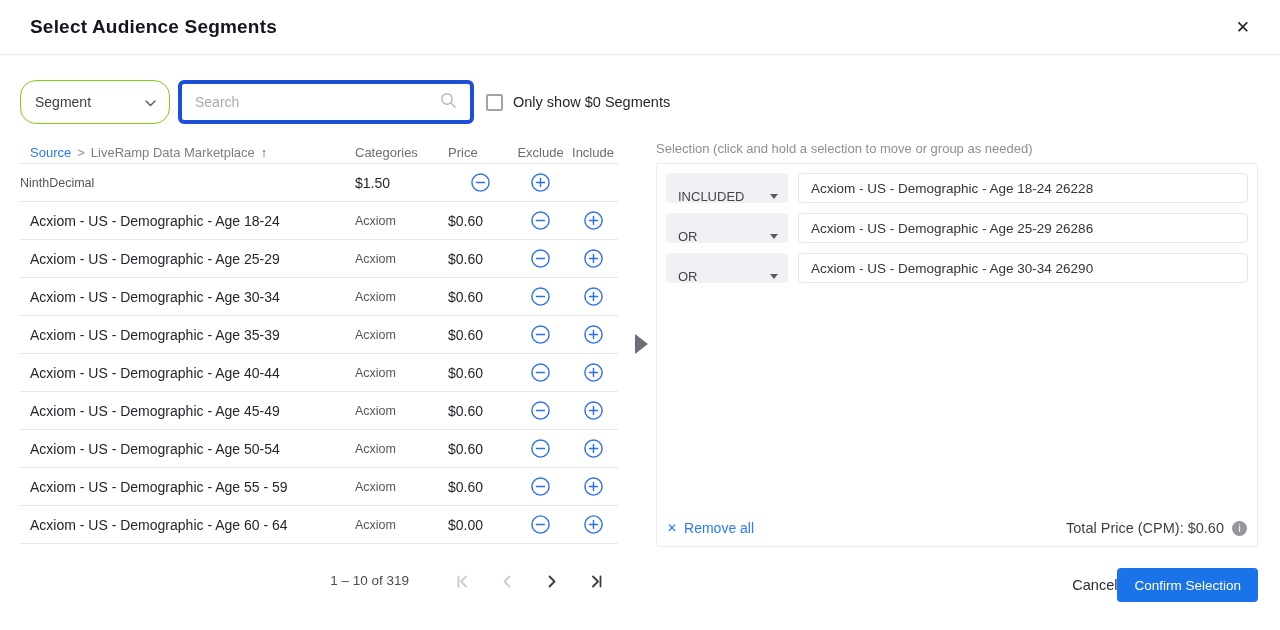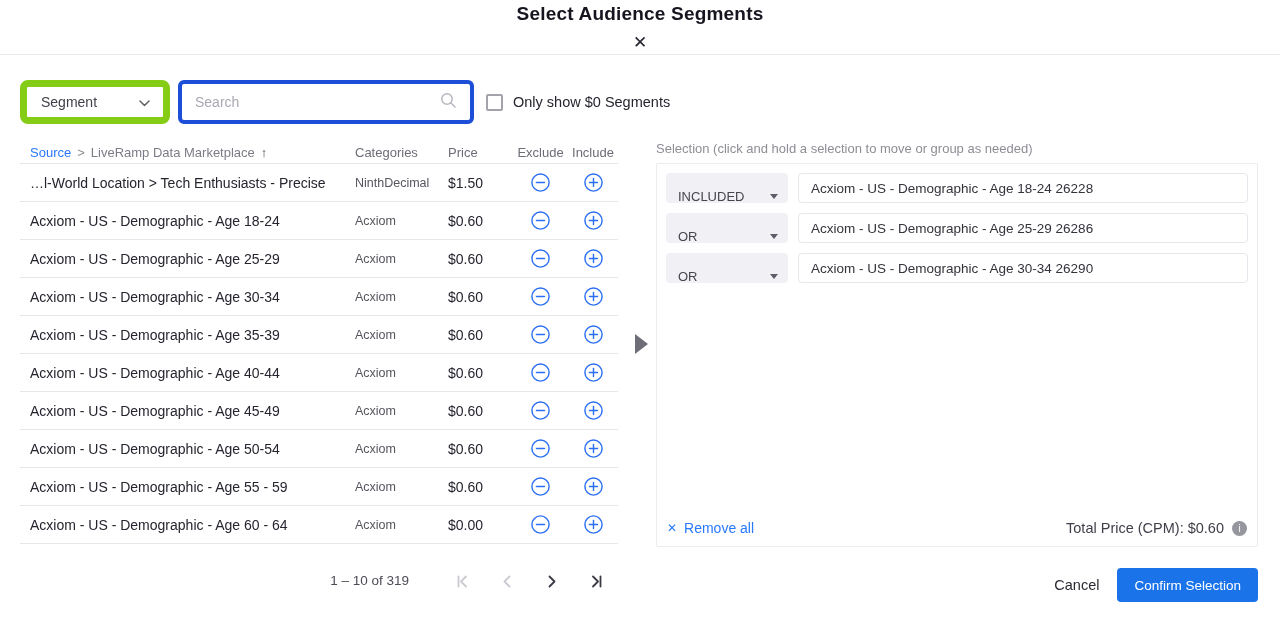--- a/index.html
+++ b/index.html
@@ -7,29 +7,28 @@
   body {
     font-family: "Liberation Sans", sans-serif;
     background:#ffffff; color:#26242e;
     position:relative; overflow:hidden;
   }
   
   .dlg-header{
     position:absolute; top:0; left:0; width:1280px; height:55px;
     border-bottom:1px solid #e9e9ee;
     display:flex; align-items:center; justify-content:space-between;
-    padding:3px 30px;
-    flex-direction:column;
+    padding:16px 30px;
   }
   .dlg-title{ font-size:19px; font-weight:700; color:#17151f; letter-spacing:.2px;}
   .close-btn{ background:none; border:none; font-size:17px; color:#26242e; cursor:pointer; line-height:1;}
   
   .toolbar{ position:absolute; top:80px; left:20px; height:44px; display:flex; align-items:center;}
   .seg-select{
-    width:150px; height:44px; border:7px solid #84cc16; border-radius:8px;
+    width:150px; height:44px; border:1px solid #84cc16; border-radius:16px;
     display:flex; align-items:center; justify-content:space-between;
     padding:0 13px 0 14px; font-size:14px; color:#3f3f49; background:#fff; cursor:pointer;
   }
   .search-box{
     width:296px; height:44px; border:4px solid #1d4ed8; border-radius:6px;
     display:flex; align-items:center; padding:0 13px; margin-left:8px; background:#fff;
   }
   .search-box input{
     border:none; outline:none; flex:1; font-size:14px; color:#3f3f49;
     font-family:"Liberation Sans", sans-serif;
@@ -91,21 +90,21 @@
   }
   .remove-all{ color:#2979ff; display:flex; align-items:center; gap:7px; font-size:14px; text-decoration:none; cursor:pointer;}
   .remove-x{ font-size:12px; line-height:1;}
   .total-wrap{ display:flex; align-items:center; gap:8px; color:#3f3f49; font-size:14.5px;}
   .info-icon{
     width:15px; height:15px; border-radius:50%; background:#96969f; color:#fff;
     font-size:10px; display:flex; align-items:center; justify-content:center;
     font-style:normal; flex:none;
   }
   
-  .dlg-footer{ position:absolute; right:22px; top:568px; display:flex; align-items:center; gap:18px;}
+  .dlg-footer{ position:absolute; right:22px; top:568px; display:flex; align-items:center; }
   .cancel-btn{ background:none; border:none; font-size:14.5px; color:#2a2a33; cursor:pointer; font-family:inherit;}
   .confirm-btn{
     background:#1a73e8; color:#fff; border:none; border-radius:4px;
     height:34px; padding:0 17px; font-size:13.5px; font-weight:500; cursor:pointer;
     font-family:inherit;
   }
 </style>
 </head>
 <body>
 
@@ -150,21 +149,20 @@
       </div>
       <div>Categories</div>
       <div>Price</div>
       <div class="center">Exclude</div>
       <div class="center">Include</div>
     </div>
 
     <div class="rows">
 
       <div class="row grid">
-        <div class="name">…l-World Location &gt; Tech Enthusiasts - Precise</div>
         <div class="cat">NinthDecimal</div>
         <div class="price">$1.50</div>
         <div class="center">
             <button class="icon-btn">
               <svg width="21" height="21" viewBox="0 0 22 22">
                 <circle cx="11" cy="11" r="9" fill="none" stroke="#2b6ff3" stroke-width="1.5"></circle>
                 <line x1="6.8" y1="11" x2="15.2" y2="11" stroke="#2b6ff3" stroke-width="1.5" stroke-linecap="round"></line>
               </svg>
             </button>
           </div>

